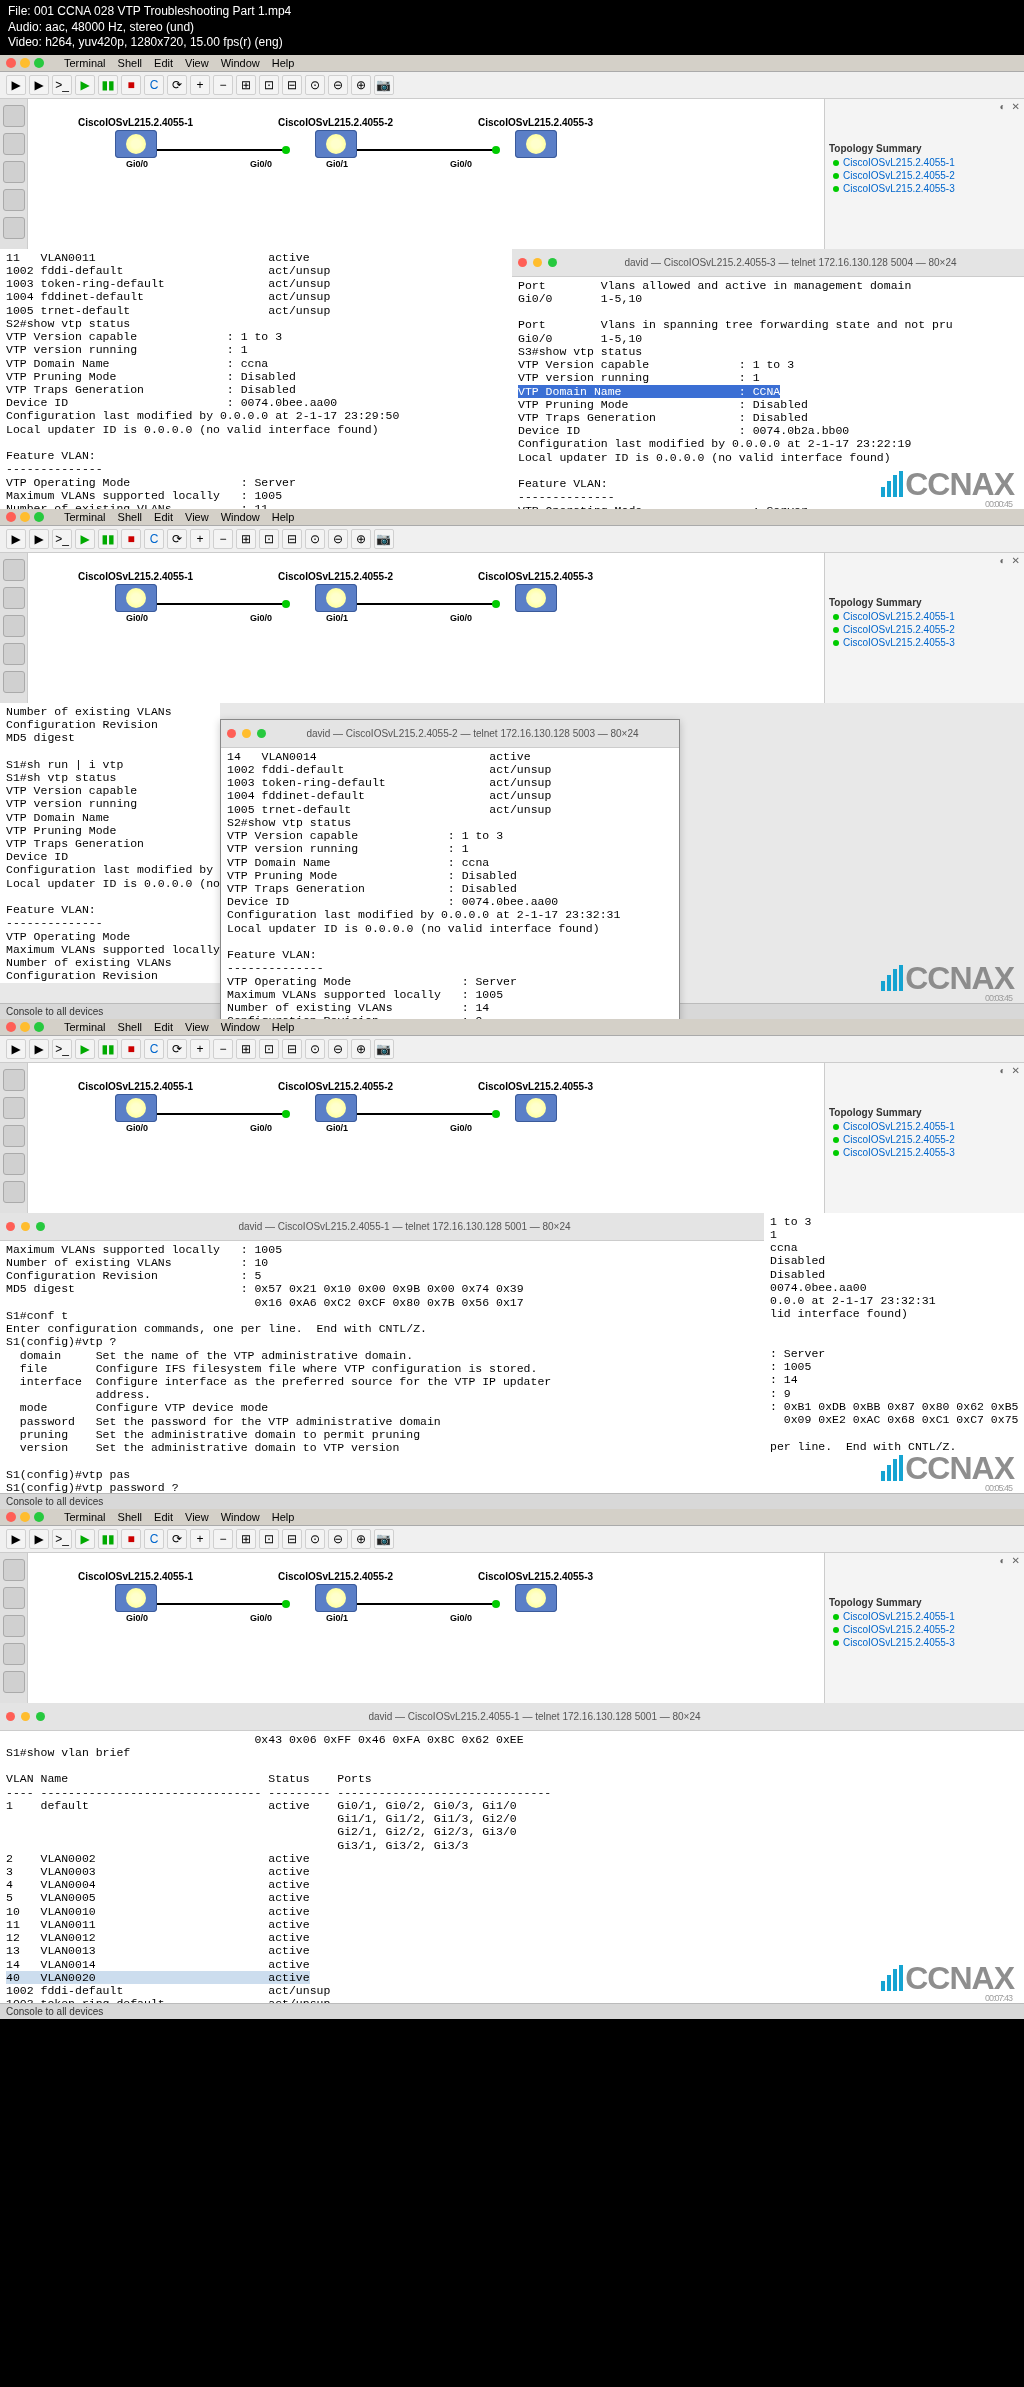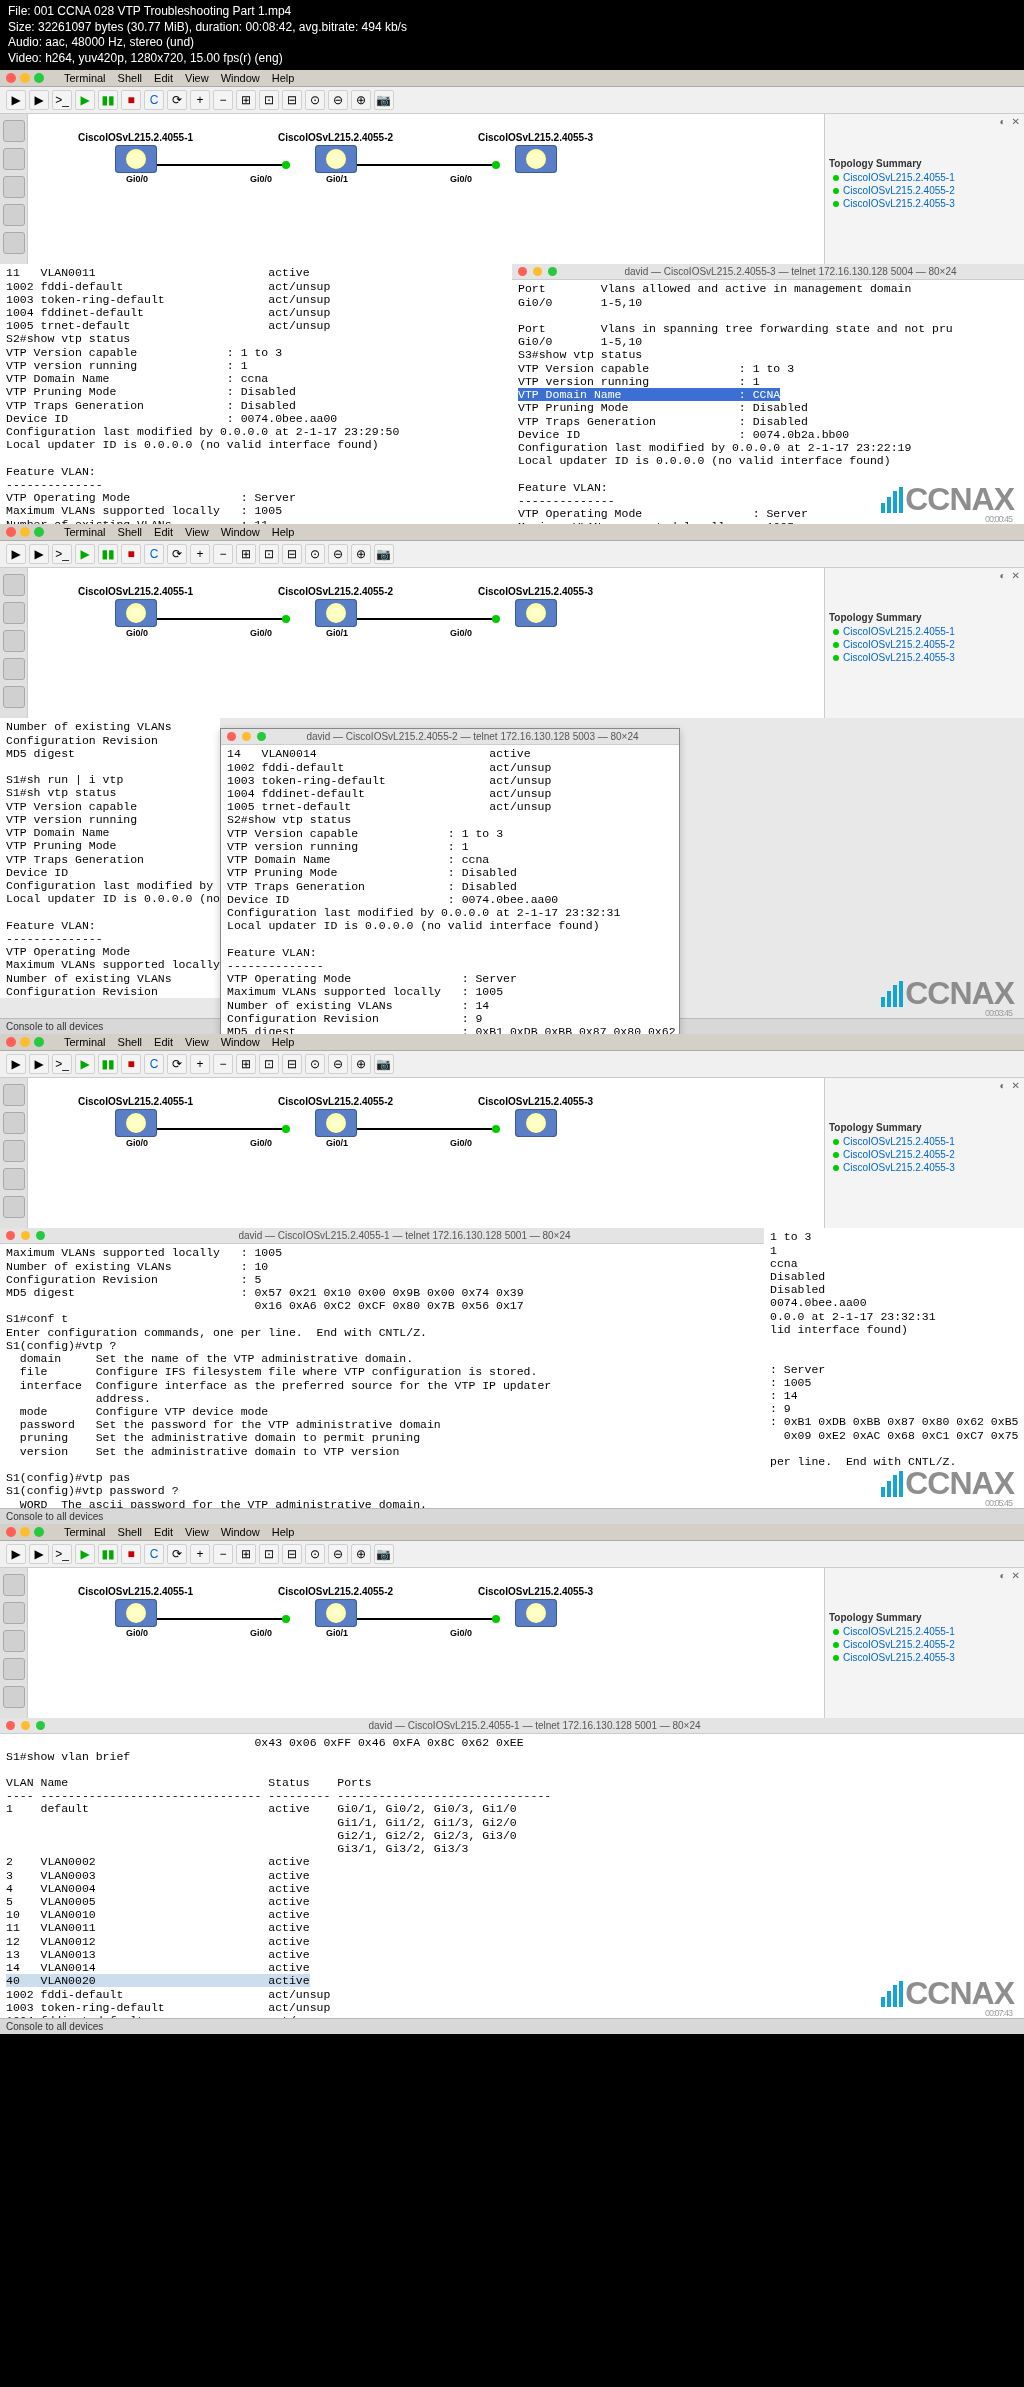--- a/index.html
+++ b/index.html
@@ -30,39 +30,38 @@
   .link .dot { width:8px; height:8px; background:#0c0; border-radius:50%; position:absolute; top:-3px;}
   .rightpanel { width: 200px; background: #f4f4f4; border-left: 1px solid #ccc; font-size: 10px; padding: 4px;}
   .rightpanel .title { font-weight: bold; margin-bottom: 2px; font-size:10px; color:#333;margin-top:40px;}
   .rightpanel .item { color: #0066cc; padding: 1px 0 1px 14px; position:relative;}
   .rightpanel .item::before{content:""; width:6px;height:6px;background:#0c0;border-radius:50%;position:absolute;left:4px;top:4px;}
   .term-wrap { position: relative; background:#e8e8e8; }
   .term { background: #fff; font-family: "Courier New", monospace; font-size: 11.5px; line-height: 1.15; white-space: pre; padding: 2px 6px; overflow: hidden;}
   .term .hl { background: #3b6fd4; color: #fff; }
   .term .hl2 { background: #cde; }
   .term-window { position:absolute; background:#fff; border:1px solid #888; box-shadow: 0 2px 8px rgba(0,0,0,0.2);}
-  .term-title { background:#e4e4e4; font-size:10px; padding:2px 6px; display:flex; align-items:center; gap:6px; color:#555; border-bottom:1px solid #ccc;}
+  .term-title { background:#e4e4e4; font-size:10px; padding:8px 6px; display:flex; align-items:center; gap:6px; color:#555; border-bottom:1px solid #ccc;}
   .term-title .mac-dot{width:9px;height:9px;}
   .statusbar { background:#d8d8d8; font-size:10px; padding:2px 6px; color:#333; border-top:1px solid #bbb;}
   .watermark { position:absolute; right:10px; bottom:6px; font-family: Arial; font-weight:bold; font-size:32px; color:#888; letter-spacing:-1px; opacity:0.95; display:flex; align-items:center; gap:2px;}
   .watermark .bars{display:inline-flex; gap:2px; align-items:flex-end; height:26px;}
   .watermark .bars span{width:4px;background:#0aa0d0;}
   .watermark .bars span:nth-child(1){height:10px;}
   .watermark .bars span:nth-child(2){height:16px;}
   .watermark .bars span:nth-child(3){height:22px;}
   .watermark .bars span:nth-child(4){height:26px;}
   .watermark small{font-size:9px; font-weight:normal; color:#999; position:absolute; bottom:-6px; right:2px;}
   .closebtns{position:absolute; top:2px; right:4px; font-size:10px; color:#666; display:flex; gap:6px;}
 </style>
 </head>
 <body>
 
 <div class="header">
   <div>File: 001 CCNA 028 VTP Troubleshooting Part 1.mp4</div>
-  <div>Size: 32261097 bytes (30.77 MiB), duration: 00:08:42, avg.bitrate: 494 kb/s</div>
   <div>Audio: aac, 48000 Hz, stereo (und)</div>
   <div>Video: h264, yuv420p, 1280x720, 15.00 fps(r) (eng)</div>
 </div>
 
 <div id="panels">
     <div class="panel">
 <div class="menubar">
         <span class="mac-dots">
           <span class="mac-dot r"></span>
           <span class="mac-dot y"></span>
@@ -300,21 +299,21 @@
 
 Feature VLAN:
 --------------
 VTP Operating Mode                :
 Maximum VLANs supported locally   :
 Number of existing VLANs          :
 Configuration Revision            :
 MD5 digest                        :
 
 S1#</div>
-  <div class="term-window" style="left:220px;top:10px;width:460px;">
+  <div class="term-window" style="left:220px;top:16px;width:460px;">
     <div class="term-title">
             <span class="mac-dot r"></span>
             <span class="mac-dot y"></span>
             <span class="mac-dot g"></span>
             <span style="flex:1;text-align:center">david — CiscoIOSvL215.2.4055-2 — telnet 172.16.130.128 5003 — 80×24</span>
           </div>
     <div class="term">14   VLAN0014                         active
 1002 fddi-default                     act/unsup
 1003 token-ring-default               act/unsup
 1004 fddinet-default                  act/unsup

